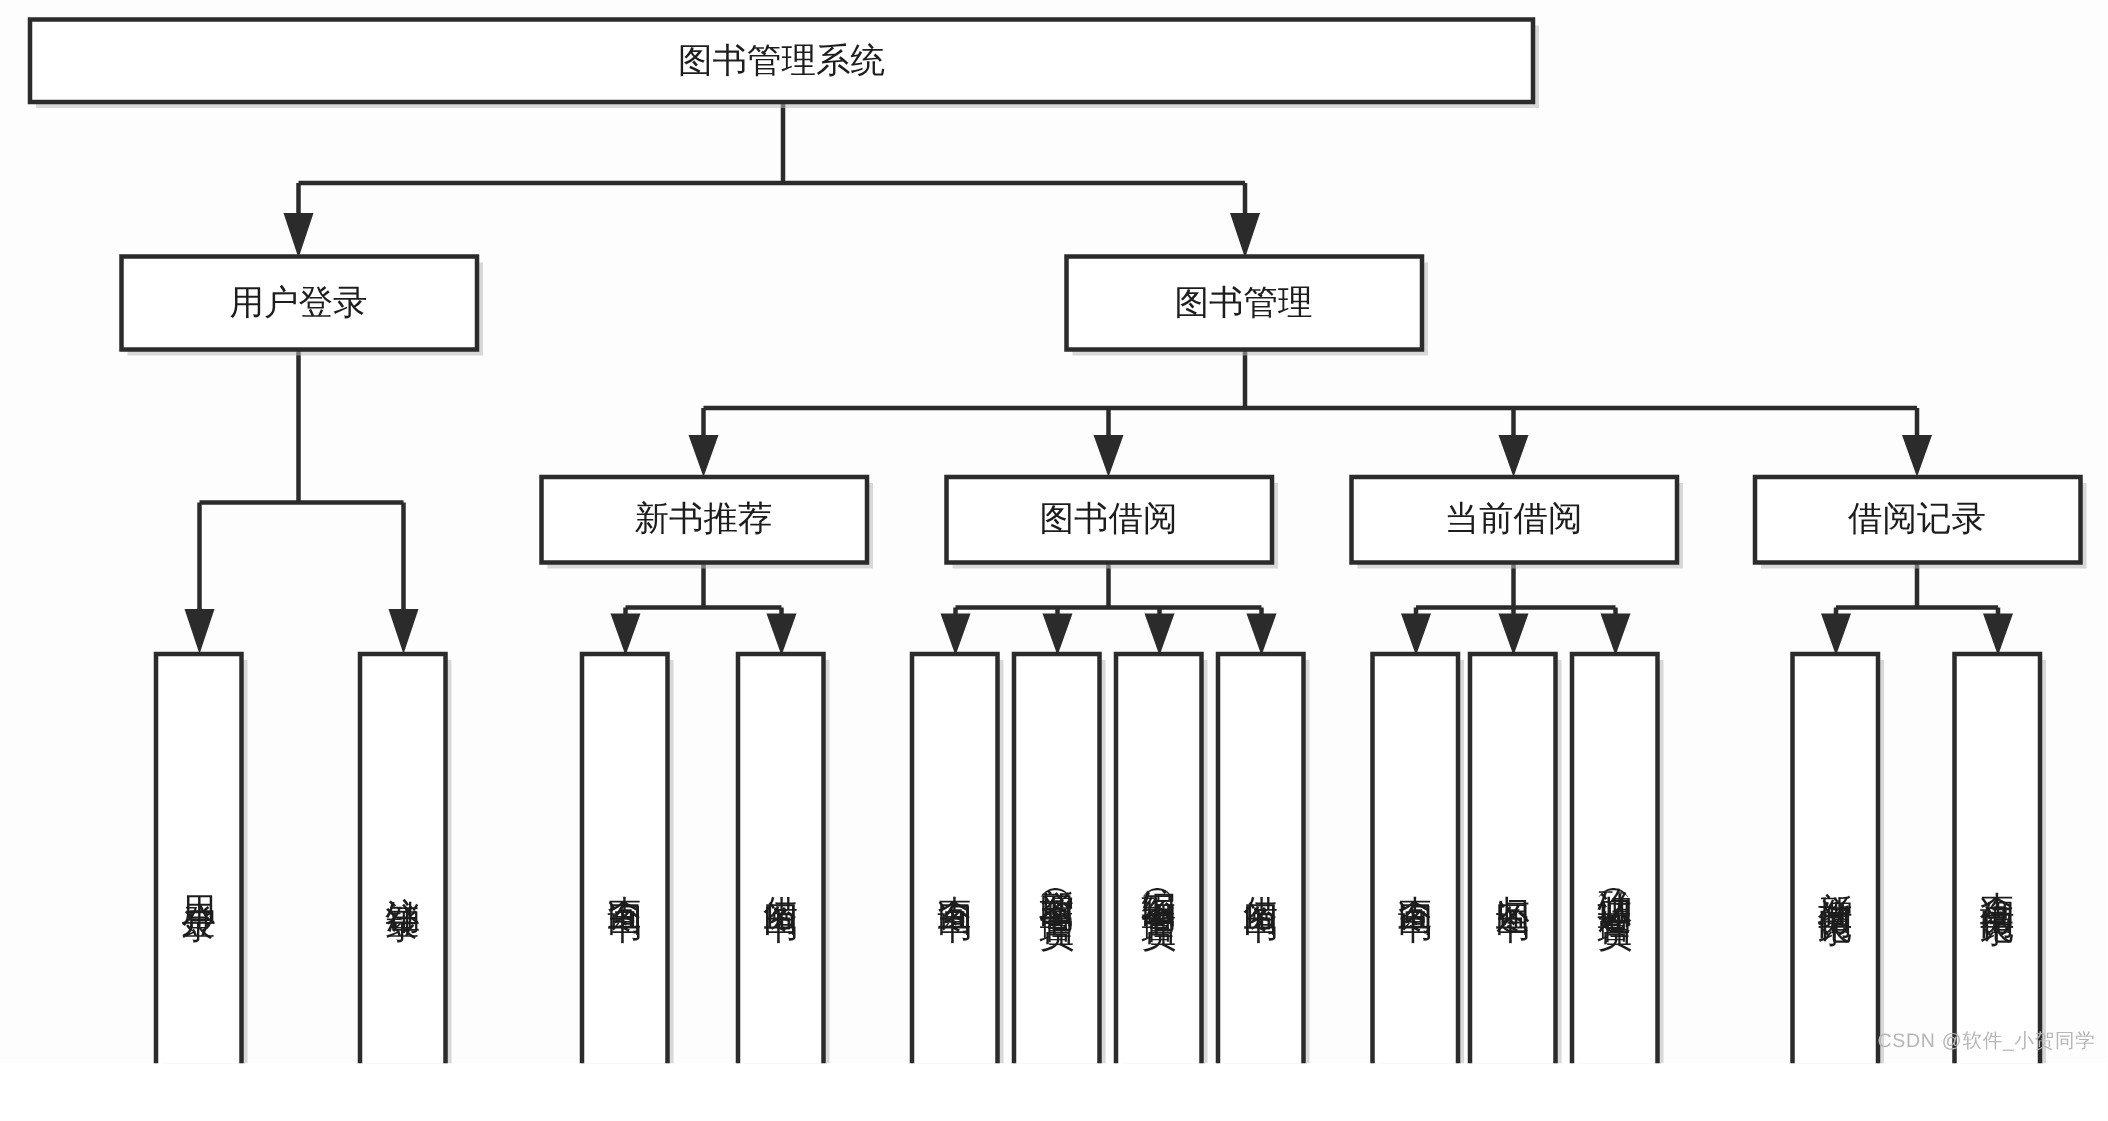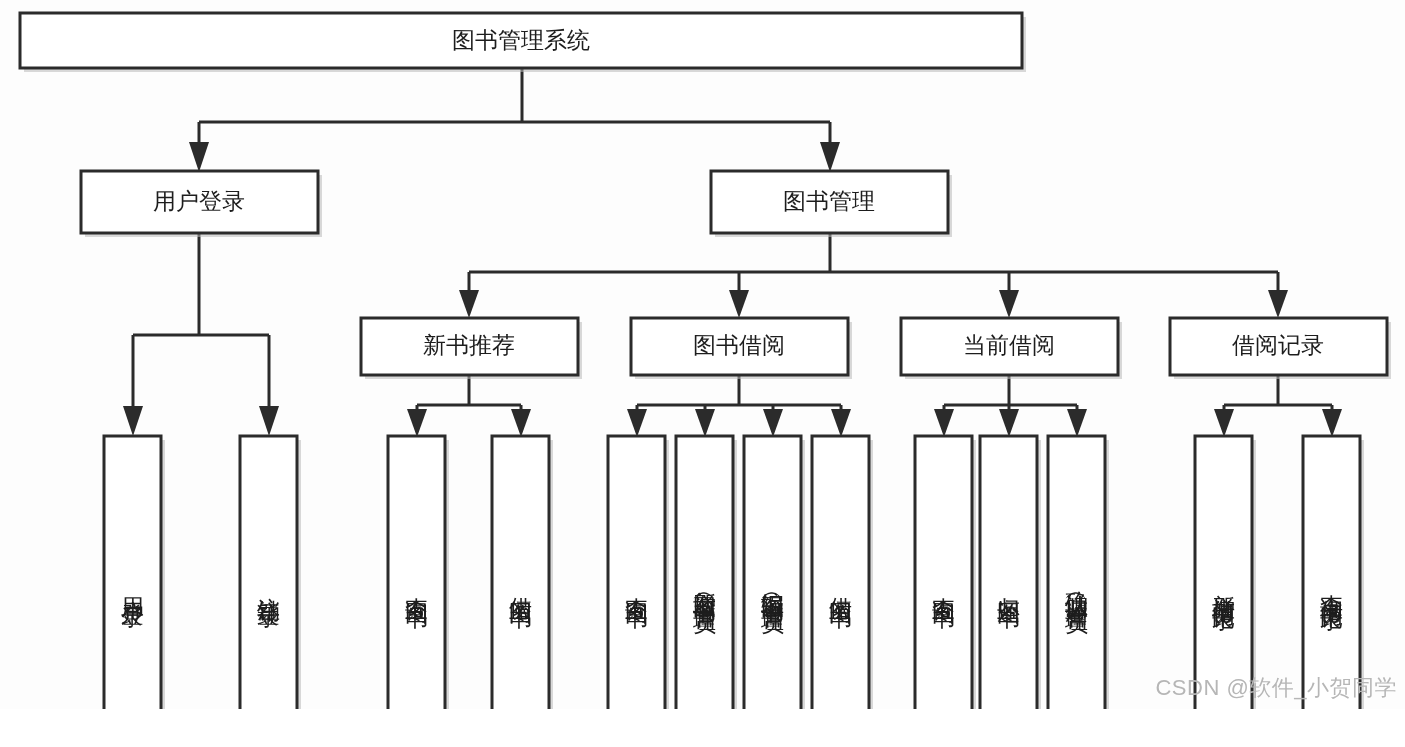--- a/index.html
+++ b/index.html
@@ -69,21 +69,21 @@
     letter-spacing: 3px;
     color: #1d1d1d;
     white-space: nowrap;
     text-align: center;
   }
   .watermark {
     position: absolute;
     right: 8px;
     bottom: 6px;
     font-family: "Liberation Sans", "DejaVu Sans", sans-serif;
-    font-size: 22px;
+    font-size: 13px;
     color: #b6b6b6;
     letter-spacing: .5px;
     user-select: none;
   }
 </style>
 </head>
 <body>
 
 <div id="diagram-root">
 

